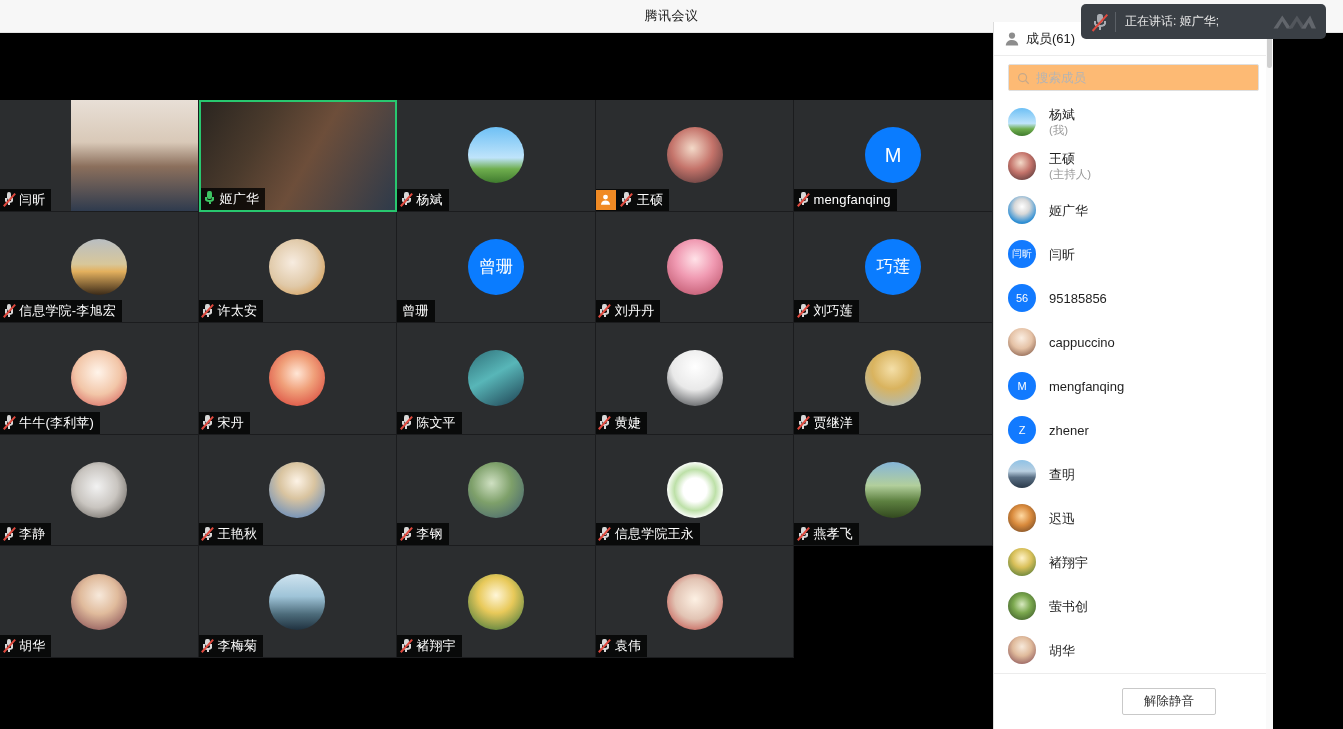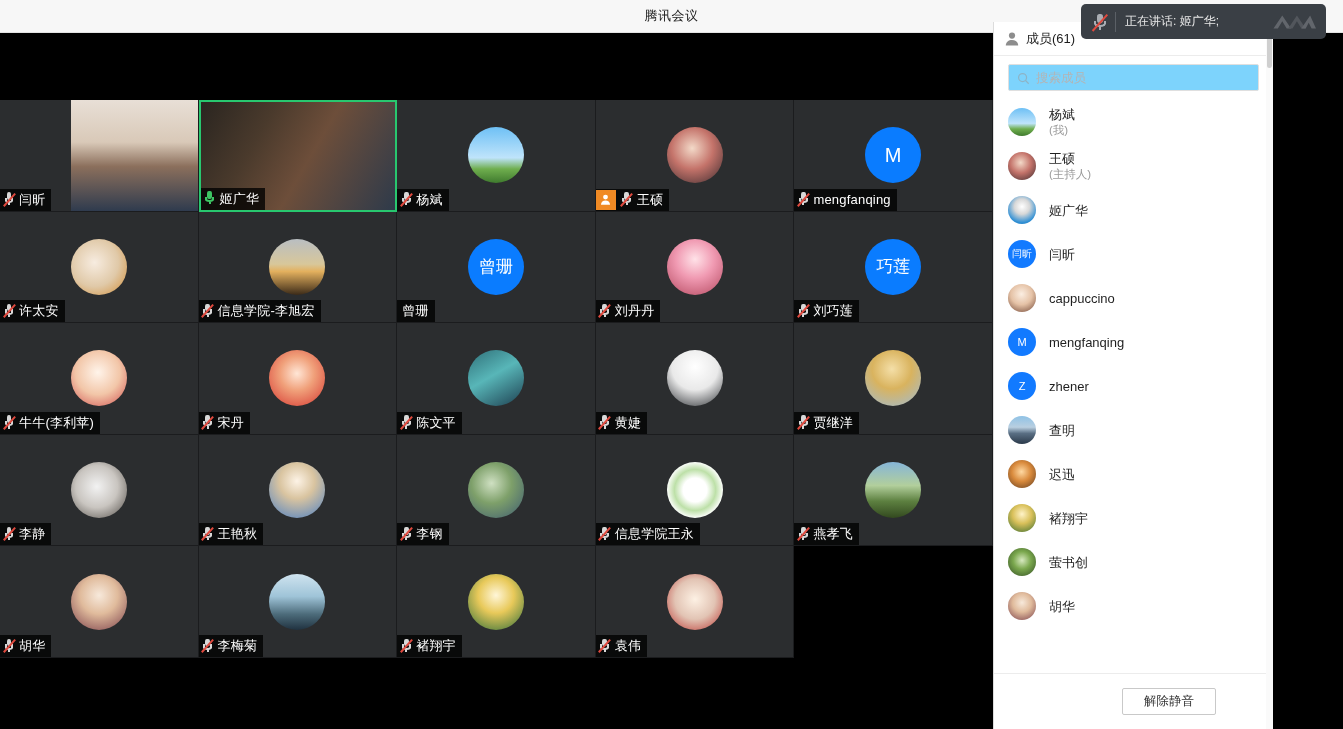--- a/index.html
+++ b/index.html
@@ -137,21 +137,21 @@
     height: 34px; display: flex; align-items: center;
     padding-left: 10px; border-bottom: 1px solid #ececec;
     background: #fff;
   }
   #panel .phead .picon { width: 16px; height: 16px; margin-right: 6px; }
   #panel .phead .ptext { font-size: 13px; color: #1c1c1c; }
   #panel .searchwrap { padding: 8px 14px 6px 14px; }
   #panel .searchbox {
     height: 27px; border: 1px solid #dfdfdf; border-radius: 2px;
     display: flex; align-items: center; padding: 0 8px;
-    background: #7dd3fc;
+    background: #fdba74;
   }
   #panel .searchbox .sicon { width: 13px; height: 13px; margin-right: 6px; opacity: .55; }
   #panel .searchbox input {
     border: none; outline: none; flex: 1;
     font-size: 12.5px; color: #333;
     font-family: "Liberation Sans", "DejaVu Sans", sans-serif;
     background: transparent;
   }
   #panel .searchbox input::placeholder { color: #b4b4b4; }
 
@@ -297,34 +297,34 @@
       </div>
       <div class="tile">
         <div class="avatar initial">M</div>
         <div class="namebar">
           <span class="micwrap"><span class="micglyph" style="width: 14px; height: 16px; display: inline-block; color: rgb(216, 216, 216);"><span class="body"></span><span class="arc"></span><span class="stem"></span><span class="slash"></span></span></span>
           <span class="nm">mengfanqing</span>
         </div>
       </div>
       <div class="tile">
         <div class="avatar">
+          <div class="photo" style="background: linear-gradient(rgb(185, 190, 194) 0%, rgb(216, 199, 154) 45%, rgb(227, 176, 94) 58%, rgb(59, 42, 24) 100%);"></div>
+        </div>
+        <div class="namebar">
+          <span class="micwrap"><span class="micglyph" style="width: 14px; height: 16px; display: inline-block; color: rgb(216, 216, 216);"><span class="body"></span><span class="arc"></span><span class="stem"></span><span class="slash"></span></span></span>
+          <span class="nm">信息学院-李旭宏</span>
+        </div>
+      </div>
+      <div class="tile">
+        <div class="avatar">
           <div class="photo" style="background: radial-gradient(circle at 42% 42%, rgb(247, 236, 224) 0%, rgb(224, 201, 168) 52%, rgb(208, 138, 50) 100%);"></div>
         </div>
         <div class="namebar">
           <span class="micwrap"><span class="micglyph" style="width: 14px; height: 16px; display: inline-block; color: rgb(216, 216, 216);"><span class="body"></span><span class="arc"></span><span class="stem"></span><span class="slash"></span></span></span>
           <span class="nm">许太安</span>
-        </div>
-      </div>
-      <div class="tile">
-        <div class="avatar">
-          <div class="photo" style="background: linear-gradient(rgb(185, 190, 194) 0%, rgb(216, 199, 154) 45%, rgb(227, 176, 94) 58%, rgb(59, 42, 24) 100%);"></div>
-        </div>
-        <div class="namebar">
-          <span class="micwrap"><span class="micglyph" style="width: 14px; height: 16px; display: inline-block; color: rgb(216, 216, 216);"><span class="body"></span><span class="arc"></span><span class="stem"></span><span class="slash"></span></span></span>
-          <span class="nm">信息学院-李旭宏</span>
         </div>
       </div>
       <div class="tile">
         <div class="avatar initial cn">曾珊</div>
         <div class="namebar" style="padding-left: 5px;">
           <span class="nm">曾珊</span>
         </div>
       </div>
       <div class="tile">
         <div class="avatar">
@@ -540,20 +540,34 @@
         <div class="pav initial cn">闫昕</div>
         <div class="pinfo">
           <div class="pname">闫昕</div>
         </div>
         <div class="picons">
           <span class="ic"><span class="micglyph" style="width: 15px; height: 17px; display: inline-block; color: rgb(216, 216, 216);"><span class="body"></span><span class="arc"></span><span class="stem"></span><span class="slash"></span></span></span>
           <span class="camglyph block"></span>
         </div>
       </div>
       <div class="prow">
+        <div class="pav initial">56</div>
+        <div class="pinfo">
+          <div class="pname">95185856</div>
+        </div>
+        <div class="picons">
+          <span class="ic"><span class="micglyph" style="width: 15px; height: 17px; display: inline-block; color: rgb(216, 216, 216);"><span class="body"></span><span class="arc"></span><span class="stem"></span><span class="slash"></span></span></span>
+          <span class="camglyph gray">
+            <span class="cbody"></span>
+            <span class="clens"></span>
+            <span class="slash"></span>
+          </span>
+        </div>
+      </div>
+      <div class="prow">
         <div class="pav" style="background: radial-gradient(circle at 48% 36%, rgb(251, 238, 226) 0%, rgb(229, 194, 166) 46%, rgb(111, 68, 51) 100%);"></div>
         <div class="pinfo">
           <div class="pname">cappuccino</div>
         </div>
         <div class="picons">
           <span class="ic"><span class="micglyph" style="width: 15px; height: 17px; display: inline-block; color: rgb(216, 216, 216);"><span class="body"></span><span class="arc"></span><span class="stem"></span><span class="slash"></span></span></span>
           <span class="camglyph gray">
             <span class="cbody"></span>
             <span class="clens"></span>
             <span class="slash"></span>

